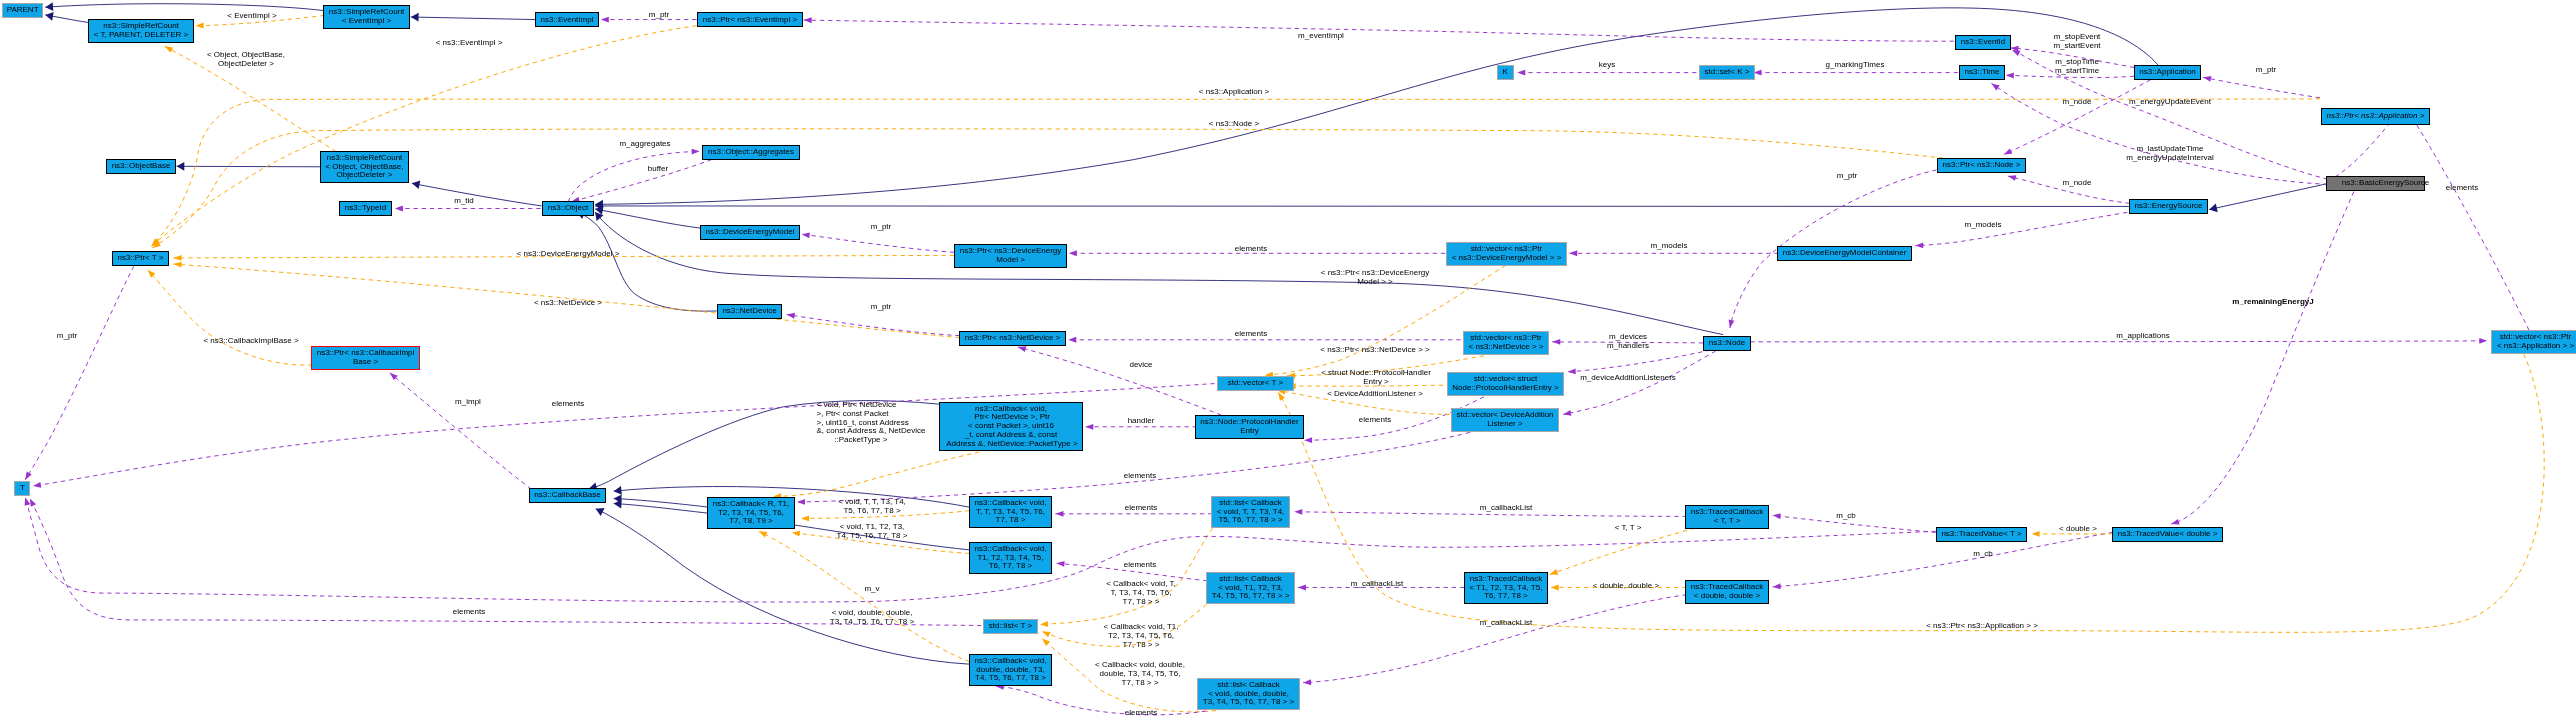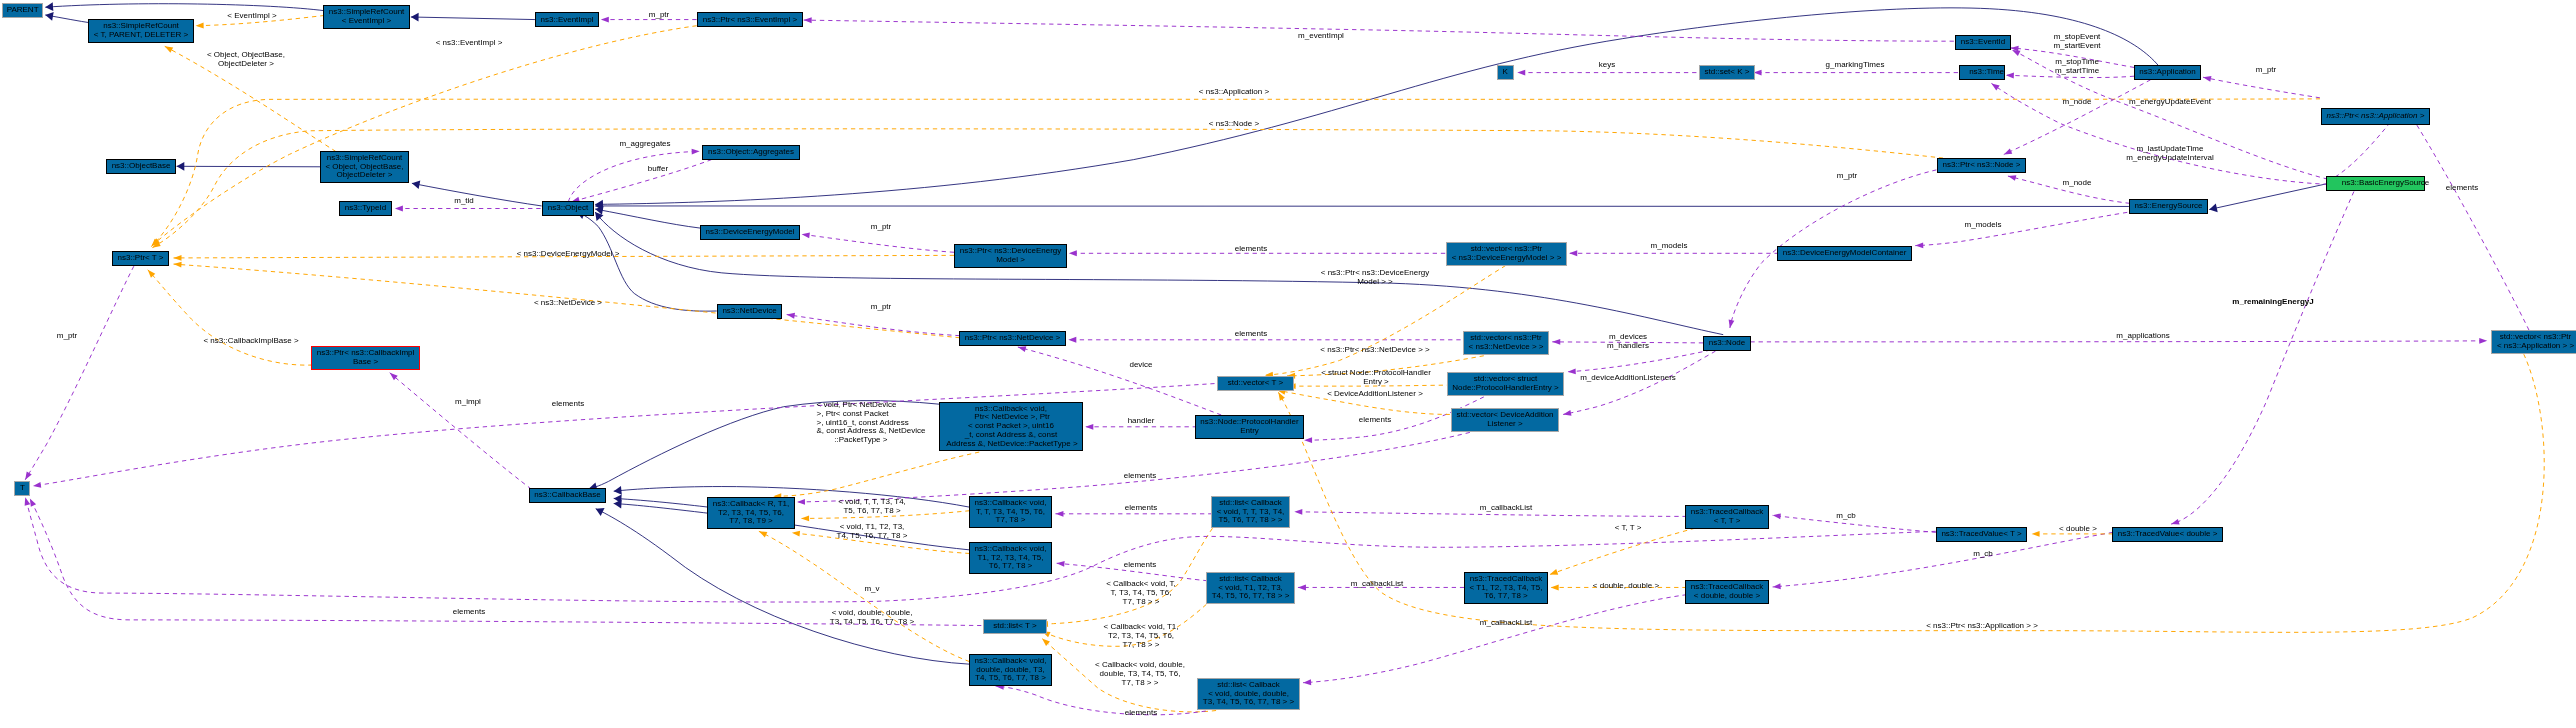--- a/index.html
+++ b/index.html
@@ -1,25 +1,25 @@
 <!DOCTYPE html>
 <html style="font-size:8.2px"><head>
 <meta charset="utf-8">
 <title>ns3::BasicEnergySource Collaboration diagram</title>
 <style>
   html,body{margin:0;padding:0;background:#ffffff;}
   #diagram{position:relative;width:2583px;height:728px;background:#ffffff;
            font-family:"Liberation Sans",sans-serif;overflow:hidden;}
   #edge-layer{position:absolute;left:0;top:0;}
-  .node{position:absolute;box-sizing:border-box;background:#0369a1;
+  .node{position:absolute;box-sizing:border-box;background:#0ea5e9;
         display:flex;flex-direction:column;align-items:center;justify-content:center;
         font-size:8px;line-height:8.7px;color:#000;text-align:center;white-space:pre;}
   .node.normal{border:0.9px solid #000000;}
   .node.light{border:0.7px solid #a8a8a8;}
-  .node.gray{border:0.9px solid #000000;background:#22c55e;padding-left:20px;}
+  .node.gray{border:0.9px solid #000000;background:#737373;padding-left:20px;}
   .node.red{border:1px solid #ff0000;}
   .node .ln{display:block;}
   .elabel{position:absolute;font-size:8px;line-height:8.8px;color:#000;
           text-align:center;white-space:pre;transform:translate(-50%,0);}
   .elabel .ln{display:block;}
 </style>
 </head>
 <body>
 
 <div id="diagram">
@@ -194,21 +194,21 @@
       <polygon points="0,0 15.5,-5.7 15.5,5.7" transform="translate(3034,805) rotate(-10.892237167659397)" fill="#9a32cd"></polygon>
     </svg>
 <div class="node light" style="left: 2.1px; top: 3.1px; width: 41px; height: 15px;"><span class="ln">PARENT</span></div>
     <div class="node normal" style="left: 88px; top: 18.5px; width: 106px; height: 24px;"><span class="ln">ns3::SimpleRefCount</span><span class="ln">&lt; T, PARENT, DELETER &gt;</span></div>
     <div class="node normal" style="left: 323px; top: 5.2px; width: 87px; height: 24px;"><span class="ln">ns3::SimpleRefCount</span><span class="ln">&lt; EventImpl &gt;</span></div>
     <div class="node normal" style="left: 535px; top: 12.4px; width: 64px; height: 15px;"><span class="ln">ns3::EventImpl</span></div>
     <div class="node normal" style="left: 697px; top: 12.4px; width: 106px; height: 15px;"><span class="ln">ns3::Ptr&lt; ns3::EventImpl &gt;</span></div>
     <div class="node normal" style="left: 1955px; top: 35px; width: 56px; height: 15px;"><span class="ln">ns3::EventId</span></div>
     <div class="node light" style="left: 1497px; top: 65px; width: 16.5px; height: 15px;"><span class="ln">K</span></div>
     <div class="node light" style="left: 1699px; top: 65px; width: 56px; height: 15px;"><span class="ln">std::set&lt; K &gt;</span></div>
-    <div class="node normal" style="left: 1959px; top: 65px; width: 46px; height: 15px; align-items: flex-end;"><span class="ln">ns3::Time</span></div>
+    <div class="node normal" style="left: 1959px; top: 65px; width: 46px; height: 15px;"><span class="ln">ns3::Time</span></div>
     <div class="node normal" style="left: 2134px; top: 65px; width: 67px; height: 15px;"><span class="ln">ns3::Application</span></div>
     <div class="node normal" style="left: 2321px; top: 108px; width: 109px; height: 17px; font-style: italic;"><span class="ln">ns3::Ptr&lt; ns3::Application &gt;</span></div>
     <div class="node normal" style="left: 106px; top: 159px; width: 70px; height: 15px;"><span class="ln">ns3::ObjectBase</span></div>
     <div class="node normal" style="left: 320px; top: 151px; width: 89px; height: 32px;"><span class="ln">ns3::SimpleRefCount</span><span class="ln">&lt; Object, ObjectBase,</span><span class="ln">ObjectDeleter &gt;</span></div>
     <div class="node normal" style="left: 702px; top: 145px; width: 98px; height: 15px;"><span class="ln">ns3::Object::Aggregates</span></div>
     <div class="node normal" style="left: 1937px; top: 158px; width: 89px; height: 15px;"><span class="ln">ns3::Ptr&lt; ns3::Node &gt;</span></div>
     <div class="node gray" style="left: 2326px; top: 176px; width: 99px; height: 15px;"><span class="ln">ns3::BasicEnergySource</span></div>
     <div class="node normal" style="left: 339px; top: 201px; width: 53px; height: 15px;"><span class="ln">ns3::TypeId</span></div>
     <div class="node normal" style="left: 542px; top: 201px; width: 52px; height: 15px;"><span class="ln">ns3::Object</span></div>
     <div class="node normal" style="left: 2129px; top: 199px; width: 79px; height: 15px;"><span class="ln">ns3::EnergySource</span></div>
@@ -233,21 +233,21 @@
     <div class="node normal" style="left: 969px; top: 496px; width: 83px; height: 32px;"><span class="ln">ns3::Callback&lt; void,</span><span class="ln">T, T, T3, T4, T5, T6,</span><span class="ln">T7, T8 &gt;</span></div>
     <div class="node light" style="left: 1211px; top: 496px; width: 79px; height: 32px;"><span class="ln">std::list&lt; Callback</span><span class="ln">&lt; void, T, T, T3, T4,</span><span class="ln">T5, T6, T7, T8 &gt; &gt;</span></div>
     <div class="node normal" style="left: 1685px; top: 505px; width: 84px; height: 24px;"><span class="ln">ns3::TracedCallback</span><span class="ln">&lt; T, T &gt;</span></div>
     <div class="node normal" style="left: 1936px; top: 527px; width: 91px; height: 15px;"><span class="ln">ns3::TracedValue&lt; T &gt;</span></div>
     <div class="node normal" style="left: 2112px; top: 527px; width: 111px; height: 15px;"><span class="ln">ns3::TracedValue&lt; double &gt;</span></div>
     <div class="node light" style="left: 2491px; top: 330px; width: 89px; height: 24px;"><span class="ln">std::vector&lt; ns3::Ptr</span><span class="ln">&lt; ns3::Application &gt; &gt;</span></div>
     <div class="node normal" style="left: 969px; top: 542px; width: 83px; height: 32px;"><span class="ln">ns3::Callback&lt; void,</span><span class="ln">T1, T2, T3, T4, T5,</span><span class="ln">T6, T7, T8 &gt;</span></div>
     <div class="node light" style="left: 1206px; top: 572px; width: 89px; height: 32px;"><span class="ln">std::list&lt; Callback</span><span class="ln">&lt; void, T1, T2, T3,</span><span class="ln">T4, T5, T6, T7, T8 &gt; &gt;</span></div>
     <div class="node normal" style="left: 1464px; top: 572px; width: 84px; height: 32px;"><span class="ln">ns3::TracedCallback</span><span class="ln">&lt; T1, T2, T3, T4, T5,</span><span class="ln">T6, T7, T8 &gt;</span></div>
     <div class="node normal" style="left: 1685px; top: 580px; width: 84px; height: 24px;"><span class="ln">ns3::TracedCallback</span><span class="ln">&lt; double, double &gt;</span></div>
-    <div class="node light" style="left: 983px; top: 619px; width: 64px; height: 15px;"><span class="ln">std::list&lt; T &gt;</span></div>
+    <div class="node light" style="left: 983px; top: 619px; width: 55px; height: 15px;"><span class="ln">std::list&lt; T &gt;</span></div>
     <div class="node normal" style="left: 969px; top: 654px; width: 83px; height: 32px;"><span class="ln">ns3::Callback&lt; void,</span><span class="ln">double, double, T3,</span><span class="ln">T4, T5, T6, T7, T8 &gt;</span></div>
     <div class="node light" style="left: 1197px; top: 678px; width: 103px; height: 32px;"><span class="ln">std::list&lt; Callback</span><span class="ln">&lt; void, double, double,</span><span class="ln">T3, T4, T5, T6, T7, T8 &gt; &gt;</span></div>
     <div class="elabel" style="left: 659px; top: 10.8px;"><span class="ln">m_ptr</span></div>
     <div class="elabel" style="left: 1321px; top: 10.3px; margin-top: 22px;"><span class="ln">m_eventImpl</span></div>
     <div class="elabel" style="left: 2077px; top: 33px;"><span class="ln">m_stopEvent</span><span class="ln">m_startEvent</span></div>
     <div class="elabel" style="left: 2077px; top: 58px;"><span class="ln">m_stopTime</span><span class="ln">m_startTime</span></div>
     <div class="elabel" style="left: 1607px; top: 61px;"><span class="ln">keys</span></div>
     <div class="elabel" style="left: 1855px; top: 61px;"><span class="ln">g_markingTimes</span></div>
     <div class="elabel" style="left: 2266px; top: 66px;"><span class="ln">m_ptr</span></div>
     <div class="elabel" style="left: 645px; top: 140px;"><span class="ln">m_aggregates</span></div>

